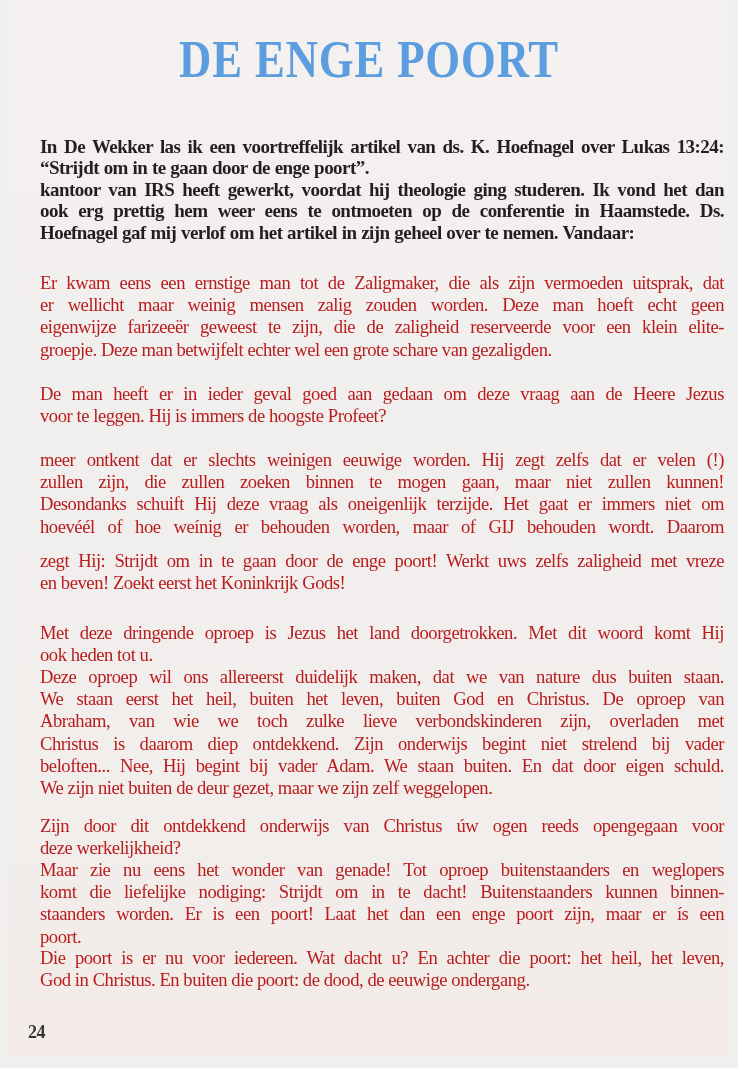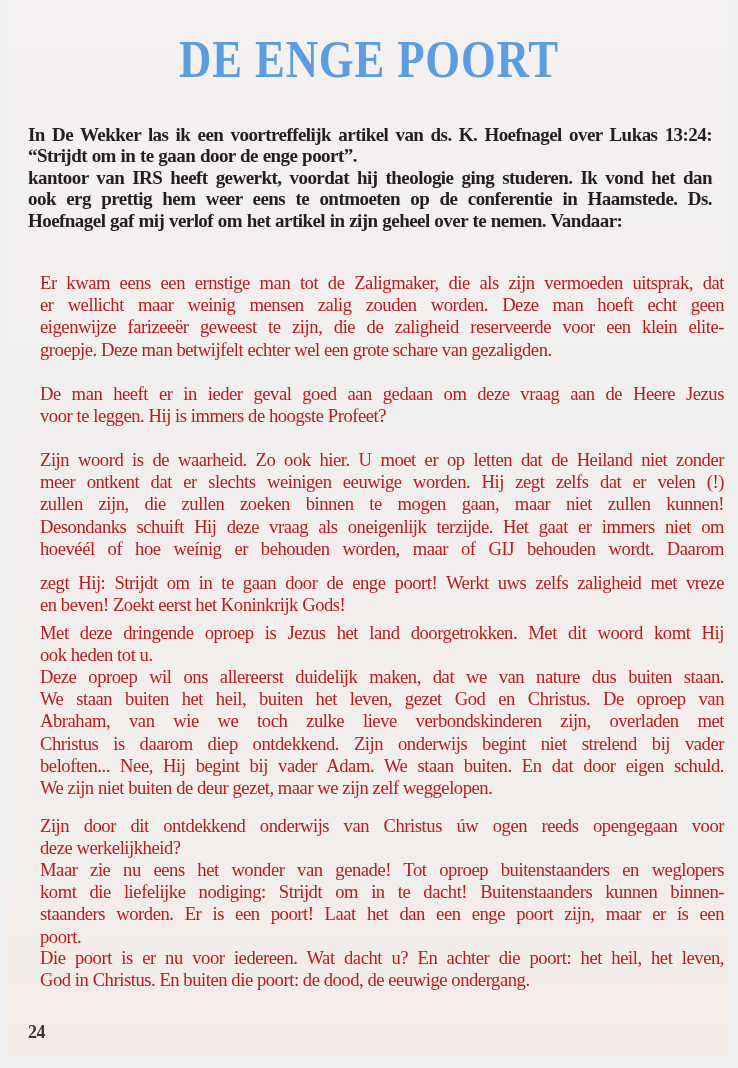--- a/index.html
+++ b/index.html
@@ -36,21 +36,21 @@
       line-height: 52px;
       letter-spacing: 1px;
       transform: scaleX(0.86);
       transform-origin: 369px 0;
     }
     .intro {
       position: absolute;
       left: 28px;
       top: 124px;
       width: 684px;
-      margin: 0;
+      margin: 12px;
       color: #231f20;
       font-weight: bold;
       font-size: 19px;
       line-height: 21.4px;
       text-align: justify;
       letter-spacing: -0.55px;
       word-spacing: 0.5px;
     }
     .intro .ln, .body .ln {
       display: block;
@@ -104,37 +104,36 @@
   <span class="ln" style="display: block; text-align-last: justify;">eigenwijze farizeeër geweest te zijn, die de zaligheid reserveerde voor een klein elite-</span>
   <span class="ln last" style="display: block; text-align-last: left;">groepje. Deze man betwijfelt echter wel een grote schare van gezaligden.</span>
 </div>
 
 <div class="body" style="top:383px;">
   <span class="ln" style="display: block; text-align-last: justify;">De man heeft er in ieder geval goed aan gedaan om deze vraag aan de Heere Jezus</span>
   <span class="ln last" style="display: block; text-align-last: left;">voor te leggen. Hij is immers de hoogste Profeet?</span>
 </div>
 
 <div class="body" style="top:449px;">
-  <span class="ln" style="display: block; text-align-last: justify;">Zijn woord is de waarheid. Zo ook hier. U moet er op letten dat de Heiland niet zonder</span>
   <span class="ln" style="display: block; text-align-last: justify;">meer ontkent dat er slechts weinigen eeuwige worden. Hij zegt zelfs dat er velen (!)</span>
   <span class="ln" style="display: block; text-align-last: justify;">zullen zijn, die zullen zoeken binnen te mogen gaan, maar niet zullen kunnen!</span>
   <span class="ln" style="display: block; text-align-last: justify;">Desondanks schuift Hij deze vraag als oneigenlijk terzijde. Het gaat er immers niet om</span>
   <span class="ln" style="display: block; text-align-last: justify;">hoevéél of hoe weínig er behouden worden, maar of GIJ behouden wordt. Daarom</span>
   <span class="ln" style="display: block; text-align-last: justify; margin-top: 12px;">zegt Hij: Strijdt om in te gaan door de enge poort! Werkt uws zelfs zaligheid met vreze</span>
   <span class="ln last" style="display: block; text-align-last: left;">en beven! Zoekt eerst het Koninkrijk Gods!</span>
 </div>
 
 <div class="body" style="top:622px;">
   <span class="ln" style="display: block; text-align-last: justify;">Met deze dringende oproep is Jezus het land doorgetrokken. Met dit woord komt Hij</span>
   <span class="ln last" style="display: block; text-align-last: left;">ook heden tot u.</span>
 </div>
 
 <div class="body" style="top:666px;">
   <span class="ln" style="display: block; text-align-last: justify;">Deze oproep wil ons allereerst duidelijk maken, dat we van nature dus buiten staan.</span>
-  <span class="ln" style="display: block; text-align-last: justify;">We staan buiten het heil, buiten het leven, gezet God en Christus. De oproep van</span>
+  <span class="ln" style="display: block; text-align-last: justify;">We staan eerst het heil, buiten het leven, buiten God en Christus. De oproep van</span>
   <span class="ln" style="display: block; text-align-last: justify;">Abraham, van wie we toch zulke lieve verbondskinderen zijn, overladen met</span>
   <span class="ln" style="display: block; text-align-last: justify;">Christus is daarom diep ontdekkend. Zijn onderwijs begint niet strelend bij vader</span>
   <span class="ln" style="display: block; text-align-last: justify;">beloften... Nee, Hij begint bij vader Adam. We staan buiten. En dat door eigen schuld.</span>
   <span class="ln last" style="display: block; text-align-last: left;">We zijn niet buiten de deur gezet, maar we zijn zelf weggelopen.</span>
 </div>
 
 <div class="body" style="top:815px;">
   <span class="ln" style="display: block; text-align-last: justify;">Zijn door dit ontdekkend onderwijs van Christus úw ogen reeds opengegaan voor</span>
   <span class="ln last" style="display: block; text-align-last: left;">deze werkelijkheid?</span>
 </div>

